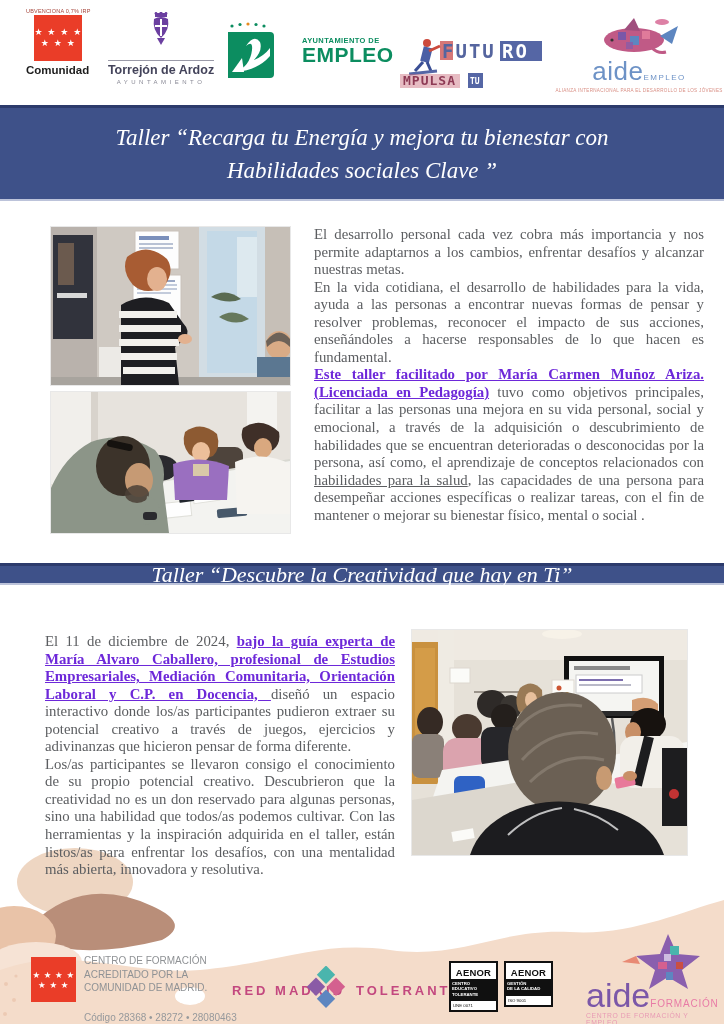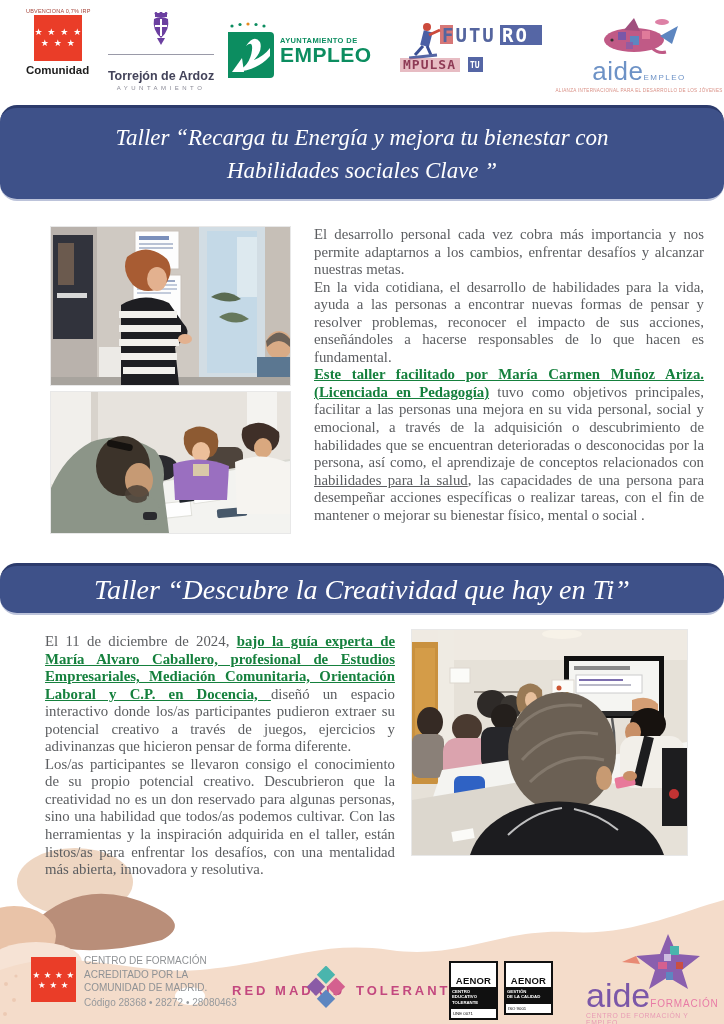--- a/index.html
+++ b/index.html
@@ -11,61 +11,61 @@
   
   .hdr-logo{position:absolute;display:flex;flex-direction:column;align-items:center;}
   .cam-caption{font-family:"Liberation Sans",sans-serif;font-size:5.5px;color:#a5443a;
                letter-spacing:.2px;align-self:flex-start;margin-bottom:1px;}
   .cam-flag{width:48px;height:46px;background:#ea3d28;display:flex;flex-direction:column;
             align-items:center;justify-content:center;line-height:11px;}
   .cam-flag span{color:#fff;font-size:9px;letter-spacing:1px;font-family:"DejaVu Sans",sans-serif;}
   .cam-label{font-family:"Liberation Sans",sans-serif;font-weight:bold;font-size:11.5px;
              color:#1c1c1c;margin-top:3px;align-self:flex-start;}
   .torr-name{font-family:"Liberation Sans",sans-serif;font-size:12.5px;font-weight:600;
-             color:#43435a;border-top:1px solid #9a9aa8;padding-top:14px;margin-top:8px;white-space:nowrap;}
+             color:#43435a;border-top:1px solid #9a9aa8;padding-top:2px;margin-top:14px;white-space:nowrap;}
   .torr-sub{font-family:"Liberation Sans",sans-serif;font-size:6px;letter-spacing:3.5px;
             color:#8a8a96;margin-top:2px;}
-  .parla-box{display:flex;align-items:center;gap:2px;}
+  .parla-box{display:flex;align-items:center;gap:24px;}
   .parla-txt{display:flex;flex-direction:column;line-height:1;}
   .parla-l1{font-family:"Liberation Sans",sans-serif;font-size:7.5px;font-weight:bold;color:#0c8d60;letter-spacing:.4px;}
   .parla-l2{font-family:"Liberation Sans",sans-serif;font-size:21px;font-weight:bold;color:#0c8d60;letter-spacing:.5px;}
   .aidej{display:flex;flex-direction:column;align-items:center;}
   .aidej-line{display:flex;align-items:baseline;}
   .aidej-name{font-family:"Liberation Sans",sans-serif;font-size:26px;color:#6d92c6;letter-spacing:.5px;}
   .aidej-sub{font-family:"Liberation Sans",sans-serif;font-size:8px;color:#6d92c6;letter-spacing:1.5px;}
   .aidej-tag{font-family:"Liberation Sans",sans-serif;font-size:4.6px;color:#d99086;letter-spacing:.3px;margin-top:1px;white-space:nowrap;}
 
   
   .banner{position:absolute;left:0;right:0;background:#3e5189;border-top:3px solid #2c3b6c;
           border-bottom:2px solid #bcc3da;color:#fff;display:flex;align-items:center;
-          justify-content:center;text-align:center;font-style:italic;box-sizing:border-box;border-radius:17px;}
+          justify-content:center;text-align:center;font-style:italic;box-sizing:border-box;}
   #banner1{top:105px;height:96px;font-size:23px;line-height:33px;}
   #banner1 .bt{max-width:600px;}
-  #banner2{top:563px;height:52px;font-size:28px;}
+  #banner2{top:563px;height:22px;font-size:22px;}
 
   
   .bodytext{color:#5b5d60;font-size:14.8px;line-height:17.55px;text-align:justify;}
   .bodytext p{margin:0;}
-  .bu{font-weight:bold;text-decoration:underline;color:#15803d;}
+  .bu{font-weight:bold;text-decoration:underline;color:#6d28d9;}
   .u{text-decoration:underline;}
 
   
   .photo{position:absolute;box-shadow:0 0 0 1px #e8e8e8;}
   .photo svg{display:block;}
   .f-cam-flag{position:absolute;left:31px;top:957px;width:45px;height:45px;background:#ea3d28;
               display:flex;flex-direction:column;align-items:center;justify-content:center;line-height:10px;z-index:2;}
   .f-cam-flag span{color:#fff;font-size:8.5px;letter-spacing:.5px;font-family:"DejaVu Sans",sans-serif;}
   .f-cam-text{position:absolute;left:84px;top:954px;z-index:2;font-family:"Liberation Sans",sans-serif;
               font-size:10px;line-height:13.5px;color:#8f9295;}
-  .f-cam-codes{color:#96999c;margin-top:1px;}
+  .f-cam-codes{color:#96999c;margin-top:16px;}
   .redmadrid{position:absolute;top:983px;z-index:2;font-family:"Liberation Sans",sans-serif;
              font-weight:bold;font-size:13px;letter-spacing:3px;color:#c3487f;}
   .aenor{position:absolute;top:961px;width:45px;background:#fff;border:2px solid #101010;z-index:2;
          font-family:"Liberation Sans",sans-serif;text-align:center;}
-  .aenor-brand{font-weight:bold;font-size:9.5px;color:#101010;letter-spacing:.2px;padding:12px 0 1px;}
+  .aenor-brand{font-weight:bold;font-size:9.5px;color:#101010;letter-spacing:.2px;padding:4px 0 1px;}
   .aenor-mid{background:#101010;color:#fff;font-size:4.3px;line-height:5.4px;padding:2px 1px;font-weight:bold;text-align:left;}
   .aenor-code{font-size:4.3px;color:#101010;text-align:left;padding:2px 2px;border-top:2px solid #101010;}
   .aidef{position:absolute;left:586px;top:932px;width:132px;z-index:2;}
   .aidef-line{display:flex;align-items:baseline;margin-top:-14px;}
   .aidef-name{font-family:"Liberation Sans",sans-serif;font-size:34px;color:#7b57a8;line-height:30px;}
   .aidef-sub{font-family:"Liberation Sans",sans-serif;font-size:10px;color:#e87ba6;letter-spacing:.8px;}
   .aidef-tag{font-family:"Liberation Sans",sans-serif;font-size:6.8px;color:#e89ab4;letter-spacing:.6px;margin-top:2px;}
 </style>
 </head>
 <body>
@@ -106,21 +106,21 @@
       <path d="M4,10 L46,10 Q50,10 50,14 L50,52 Q50,56 46,56 L4,56 Z" fill="#0c8d60"></path>
       <path d="M12,50 Q26,44 28,28 Q29,18 22,24 Q30,12 36,20 Q39,28 30,38 Q40,34 46,26 L46,34 Q34,48 12,50 Z" fill="#ffffff"></path>
       <path d="M8,50 L18,36 L20,50 Z" fill="#ffffff"></path>
     </svg>
     <div class="parla-txt">
       <span class="parla-l1">AYUNTAMIENTO DE</span>
       <span class="parla-l2">EMPLEO</span>
     </div>
   </div>
 
-  <div class="abs" style="left:396px;top:20px;text-align:center;">
+  <div class="abs" style="left:396px;top:36px;text-align:center;">
     <svg width="152" height="58" viewBox="0 0 152 58">
       <circle cx="31" cy="7" r="4" fill="#cc4a3c"></circle>
       <rect x="26" y="11" width="9" height="15" fill="#4a5fa5" transform="rotate(14 30 18)"></rect>
       <line x1="33" y1="15" x2="44" y2="10" stroke="#cc4a3c" stroke-width="3"></line>
       <line x1="27" y1="26" x2="19" y2="35" stroke="#3a4f95" stroke-width="3"></line>
       <line x1="31" y1="26" x2="35" y2="35" stroke="#3a4f95" stroke-width="3"></line>
       <rect x="13" y="35" width="28" height="3" fill="#5566a5" transform="rotate(-6 27 36)"></rect>
       <rect x="44" y="5" width="13" height="19" fill="#c84a4a" opacity="0.75"></rect>
       <rect x="104" y="5" width="42" height="20" fill="#5566a5"></rect>
       <text x="46" y="22" font-family="DejaVu Sans Mono, monospace" font-size="19" font-weight="bold" fill="#55659f" letter-spacing="2">FUTU</text>

